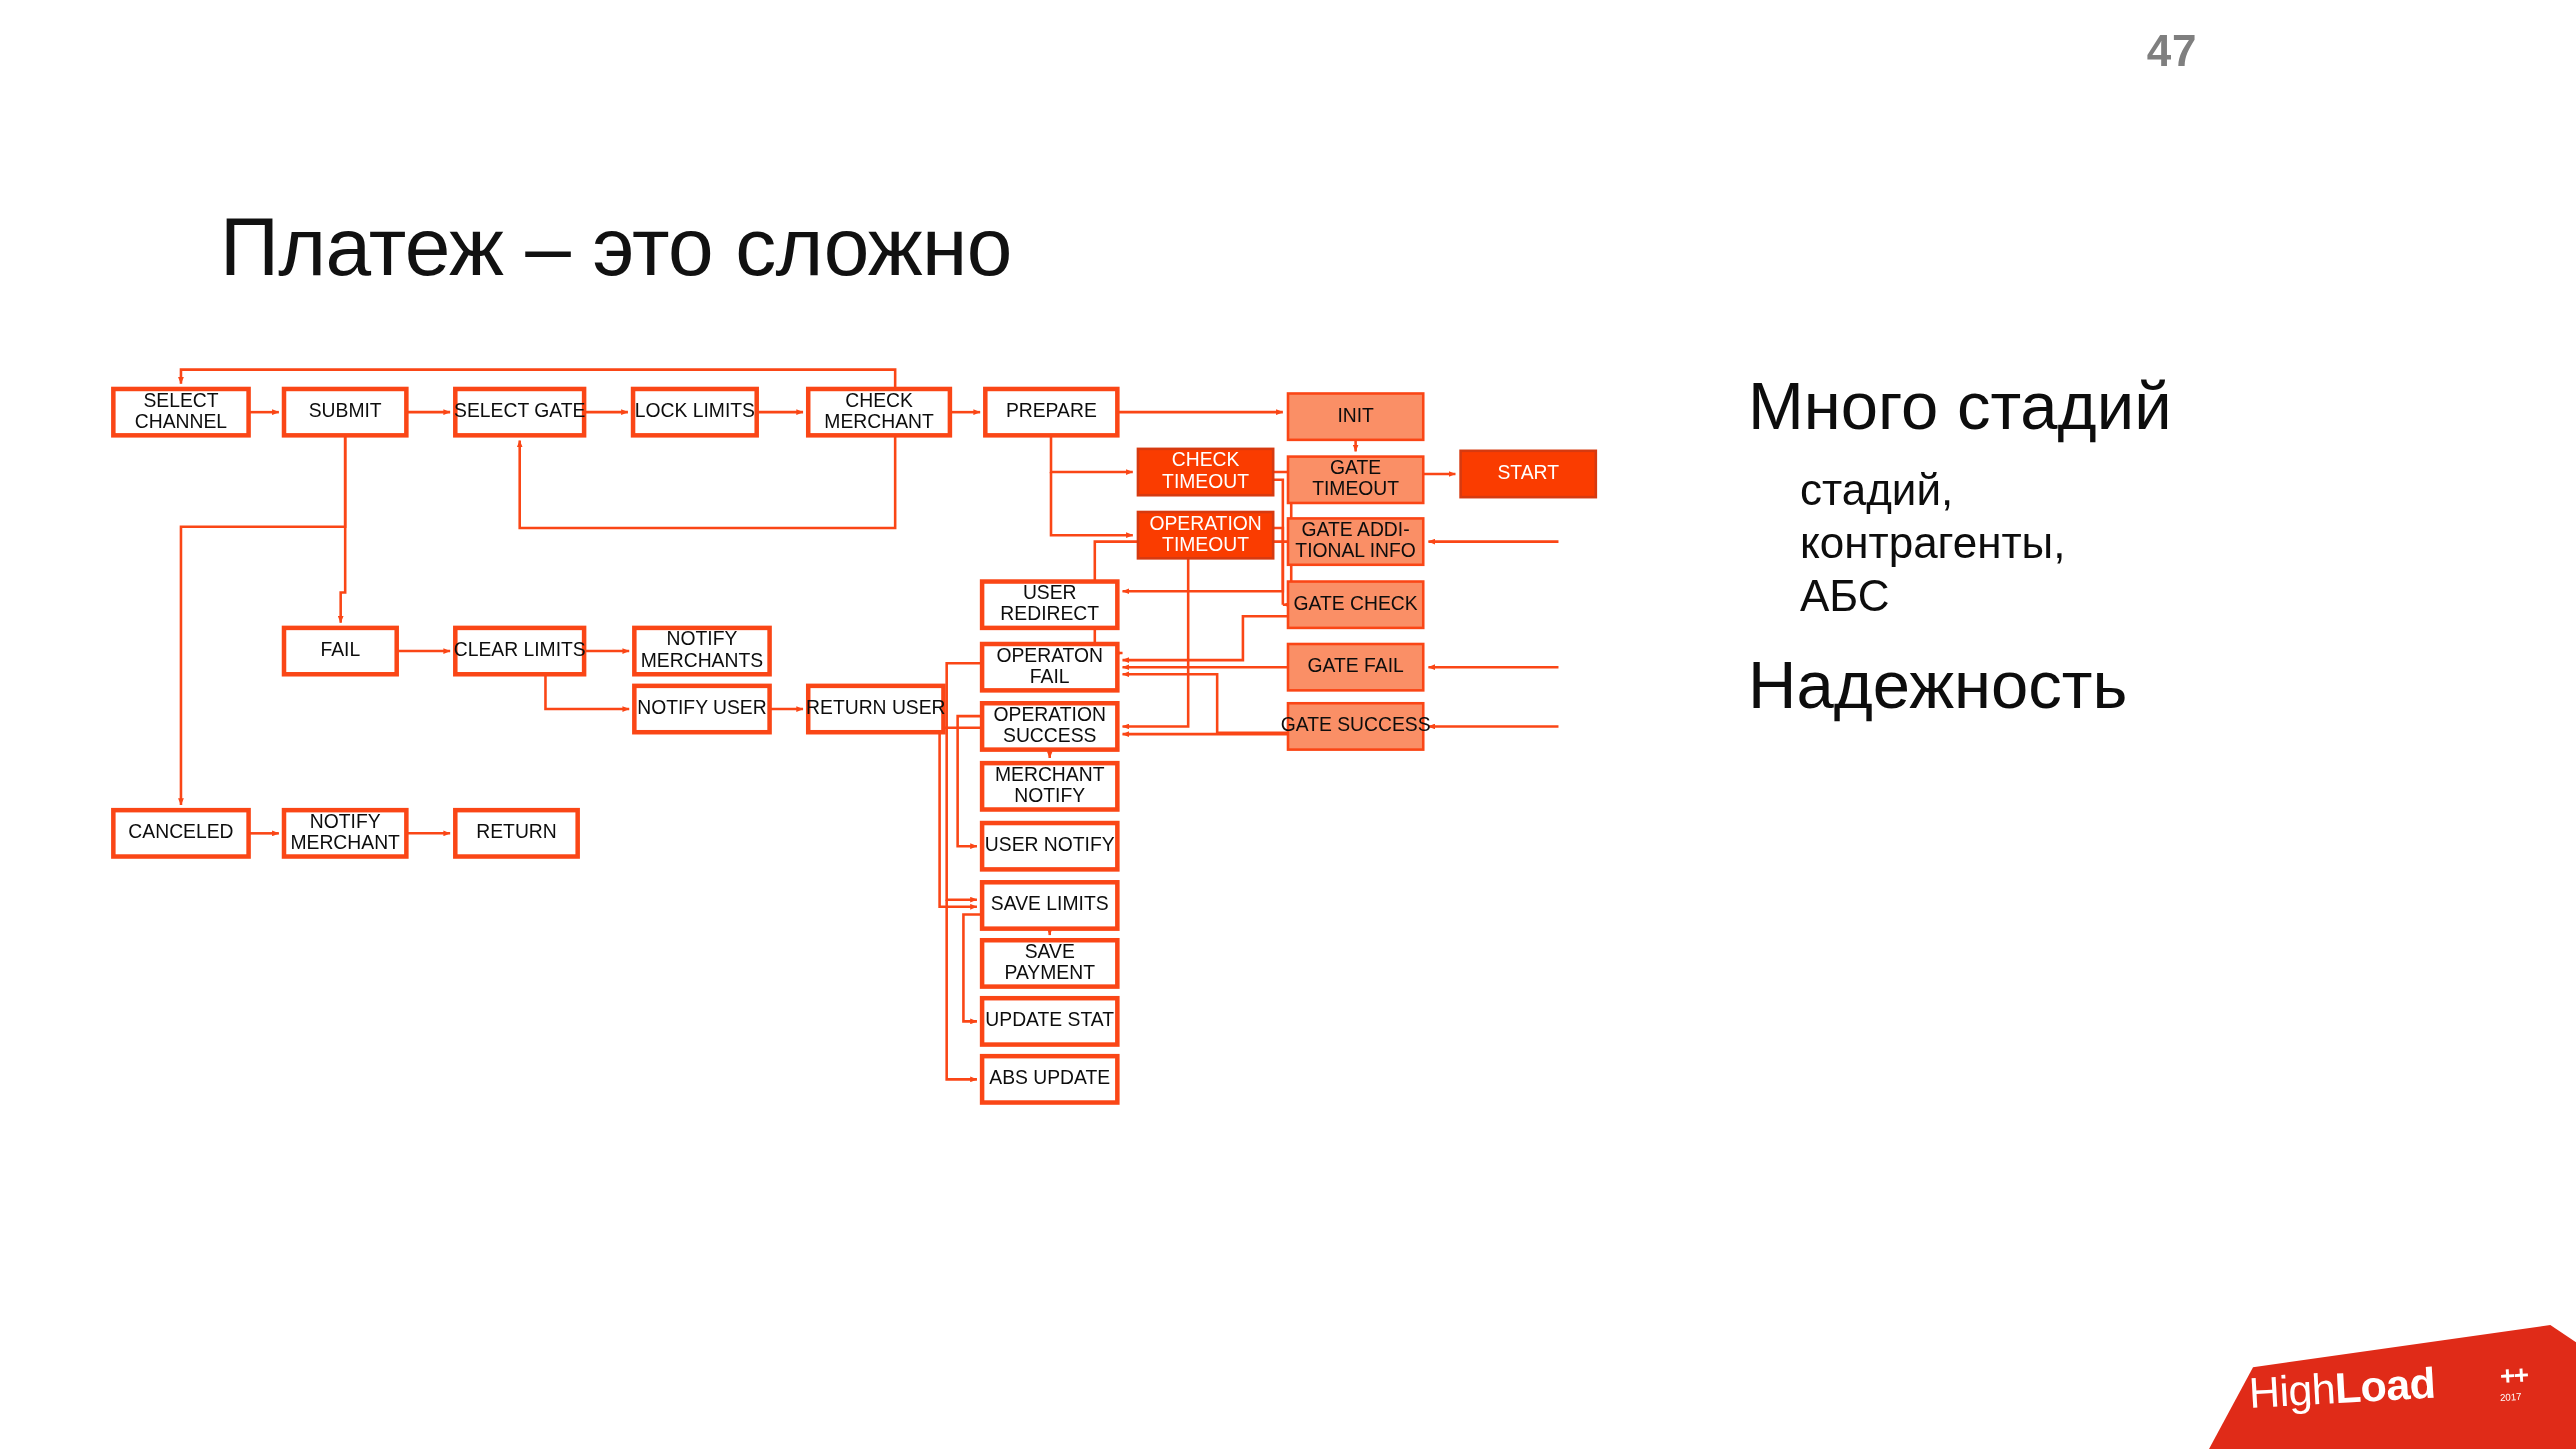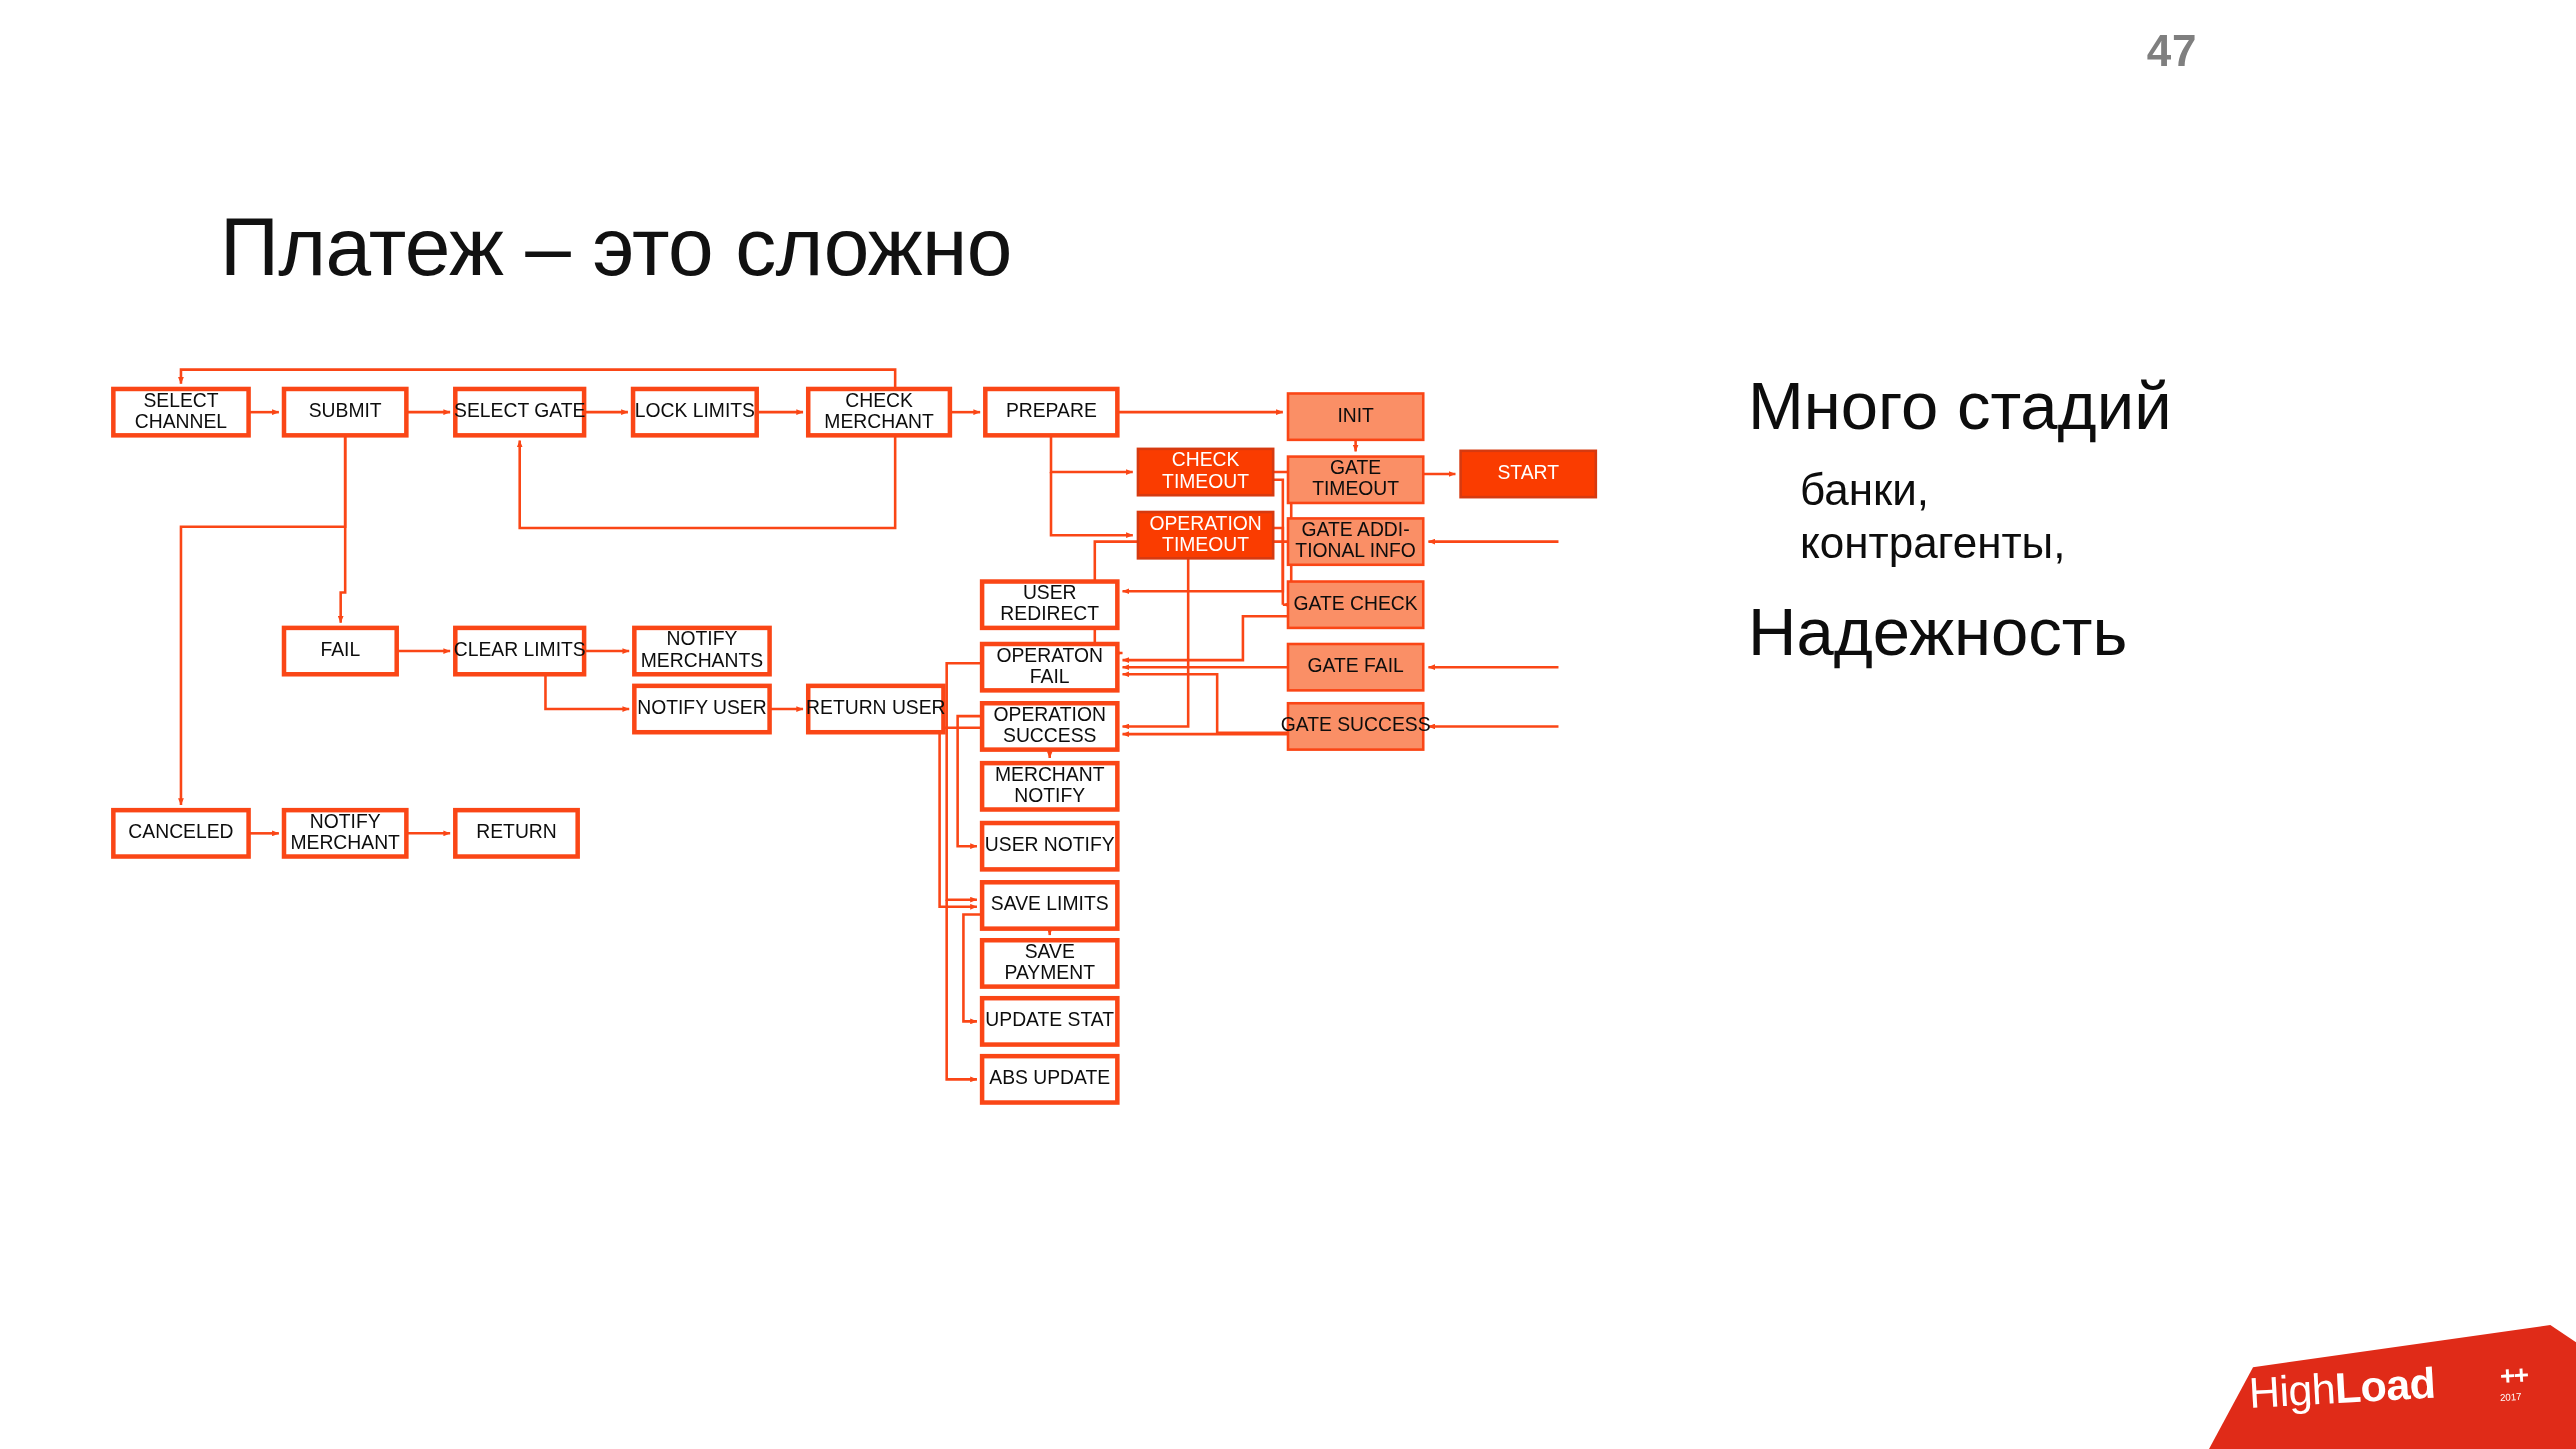--- a/index.html
+++ b/index.html
@@ -295,22 +295,23 @@
         </g>
         <g>
           <rect x="1525" y="1640" width="210" height="72" fill="#FFFFFF" stroke="#FA4616" stroke-width="7"></rect>
           <text class="nodeText" x="1630" y="1676" font-size="30" fill="#0D0D0D"><tspan x="1630" dy="0">ABS UPDATE</tspan></text>
         </g>
       </g>
   </svg>
 
   <div id="bullets">
       <div class="b-l1">Много стадий</div>
-      <div class="b-l2">банки,</div>
+      <div class="b-l2">стадий,</div>
       <div class="b-l2">контрагенты,</div>
+      <div class="b-l2">АБС</div>
       <div class="b-gap"></div>
       <div class="b-l1">Надежность</div>
     </div>
 
 
   <div id="logo">
     <div class="tag"></div>
     <div class="wordmark">
       <span class="light">High</span><span class="bold">Load</span>
     </div>

